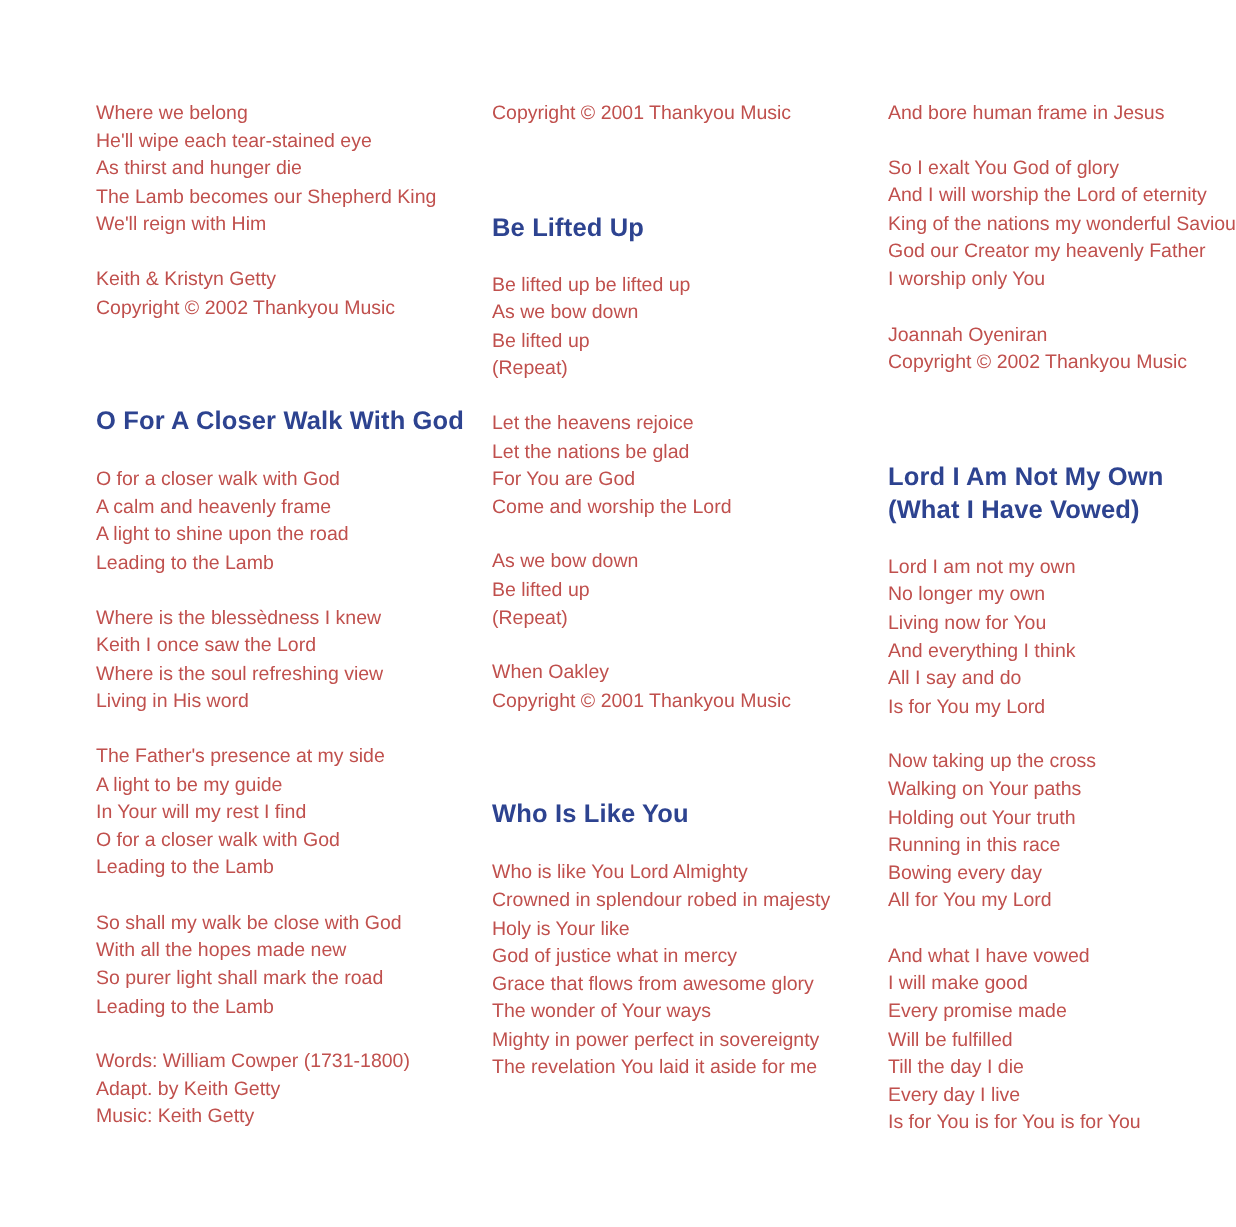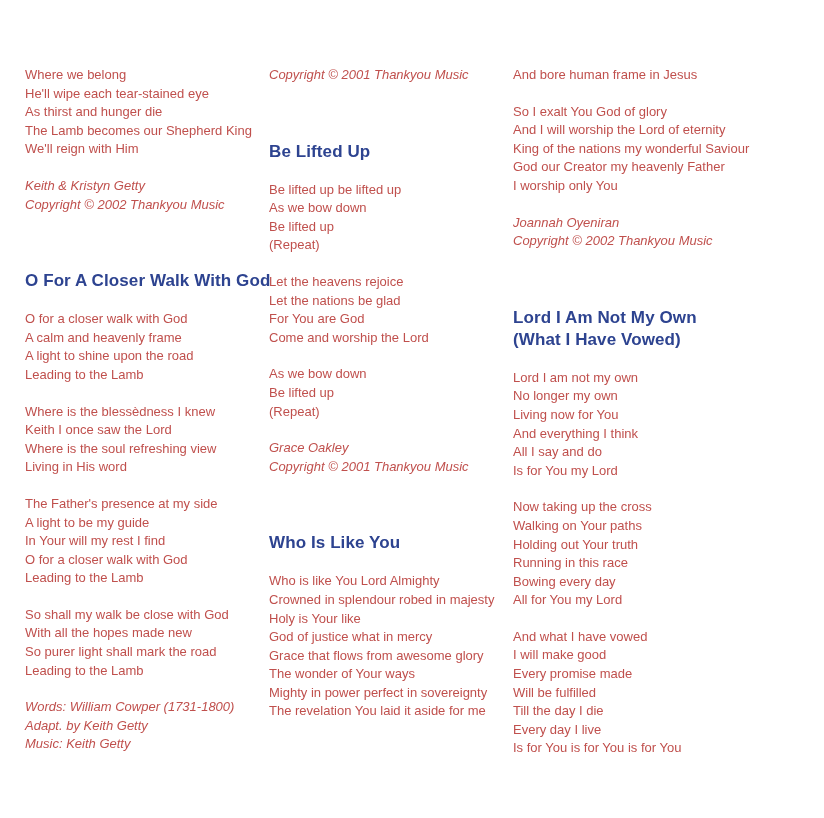--- a/index.html
+++ b/index.html
@@ -14,37 +14,37 @@
     width: 824px;
     height: 818px;
     background: var(--bg);
     font-family: "Liberation Sans", sans-serif;
     overflow: hidden;
   }
   .page {
     position: relative;
     width: 824px;
     height: 684px;
-    padding: 66px 0 0 25px;
+    padding: 66px 0 0 64px;
     display: flex;
-    gap: 8px;
+    gap: 28px;
     align-items: flex-start;
   }
   .column {
     width: 236px;
     flex: 0 0 236px;
   }
   .block { margin: 0 0 18px 0; }
   .line {
     font-size: 13px;
     line-height: 18.6px;
     color: var(--lyric);
     white-space: nowrap;
   }
-  .credits .line { font-style: italic; }
+  .credits .line { }
   .heading {
     margin-top: 56px;
     margin-bottom: 18px;
   }
   .heading .line {
     font-size: 17px;
     font-weight: bold;
     line-height: 22px;
     color: var(--heading);
     letter-spacing: 0.1px;
@@ -121,21 +121,21 @@
         <div class="line">Let the nations be glad</div>
         <div class="line">For You are God</div>
         <div class="line">Come and worship the Lord</div>
       </div>
       <div class="block verse">
         <div class="line">As we bow down</div>
         <div class="line">Be lifted up</div>
         <div class="line">(Repeat)</div>
       </div>
       <div class="block credits">
-        <div class="line">Grace Oakley</div>
+        <div class="line">When Oakley</div>
         <div class="line">Copyright © 2001 Thankyou Music</div>
       </div>
       <div class="block heading">
         <div class="line">Who Is Like You</div>
       </div>
       <div class="block verse">
         <div class="line">Who is like You Lord Almighty</div>
         <div class="line">Crowned in splendour robed in majesty</div>
         <div class="line">Holy is Your like</div>
         <div class="line">God of justice what in mercy</div>

